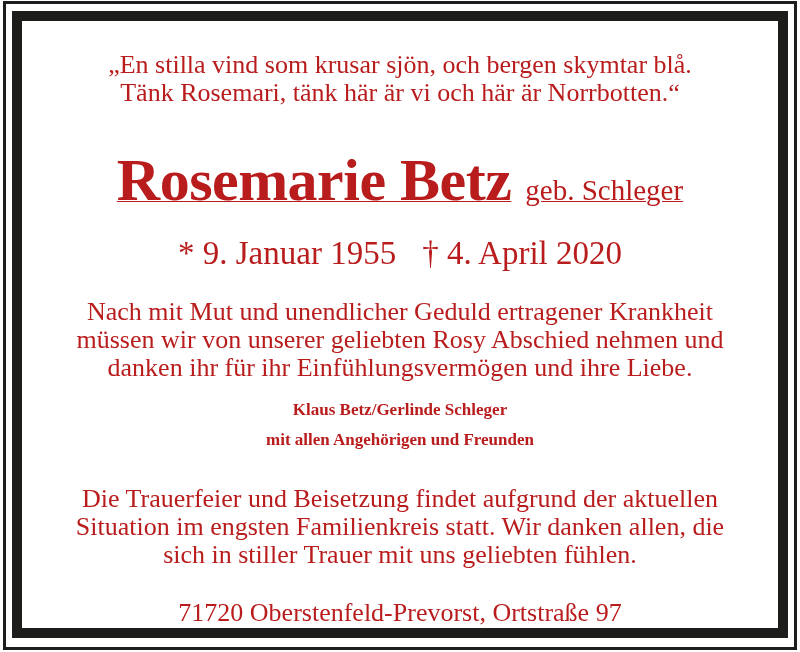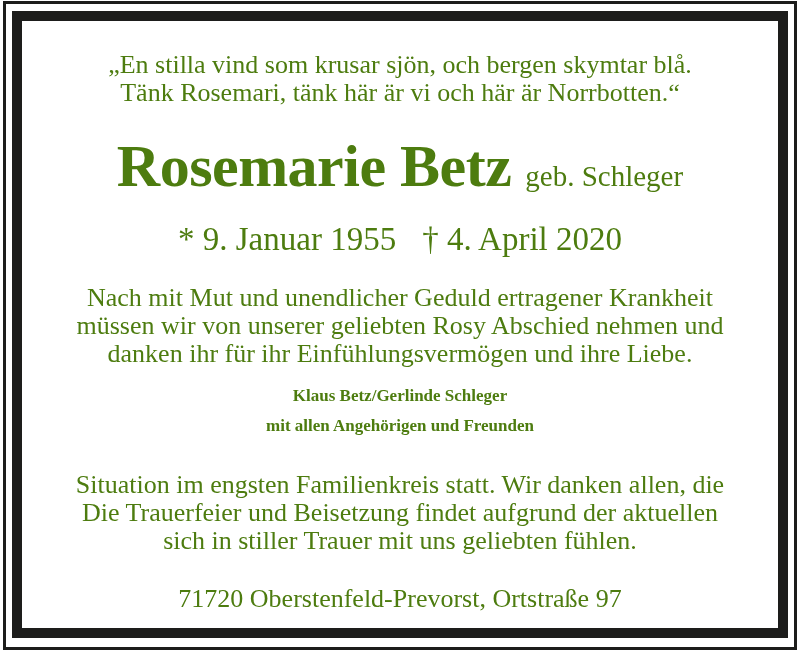--- a/index.html
+++ b/index.html
@@ -24,32 +24,33 @@
   .thick-frame {
     position: absolute;
     left: 12px; top: 11px; right: 12px; bottom: 14px;
     border: 10px solid #1d1d1b;
     background: #ffffff;
   }
   .content {
     position: absolute;
     left: 0; top: 0; right: 0; bottom: 0;
     text-align: center;
-    color: #4d7c0f;
+    color: #b91c1c;
     padding-top: 30px;
   }
   .quote {
     font-size: 26px;
     line-height: 28px;
   }
   .line { white-space: nowrap; }
   .name-row {
-    margin-top: 28px;
+    margin-top: 42px;
     white-space: nowrap;
     line-height: 62px;
+    text-decoration: underline;
   }
   .name {
     font-size: 60px;
     font-weight: bold;
     letter-spacing: -0.5px;
   }
   .maiden {
     font-size: 29px;
     margin-left: 14px;
   }
@@ -105,22 +106,22 @@
         <div class="line">müssen wir von unserer geliebten Rosy Abschied nehmen und</div>
         <div class="line">danken ihr für ihr Einfühlungsvermögen und ihre Liebe.</div>
       </div>
 
       <div class="family">
         <div class="line">Klaus Betz/Gerlinde Schleger</div>
         <div class="line">mit allen Angehörigen und Freunden</div>
       </div>
 
       <div class="para para-2">
+        <div class="line">Die Trauerfeier und Beisetzung findet aufgrund der aktuellen</div>
         <div class="line">Situation im engsten Familienkreis statt. Wir danken allen, die</div>
-        <div class="line">Die Trauerfeier und Beisetzung findet aufgrund der aktuellen</div>
         <div class="line">sich in stiller Trauer mit uns geliebten fühlen.</div>
       </div>
 
       <div class="address">71720 Oberstenfeld-Prevorst, Ortstraße 97</div>
 
     </div>
   </div>
 </div>
 
 </body></html>

